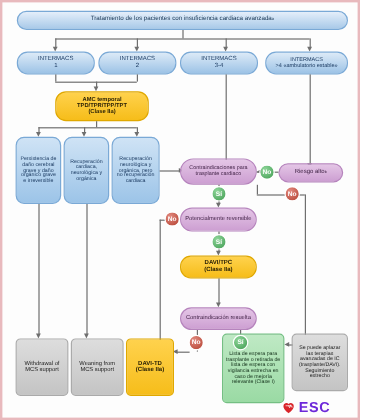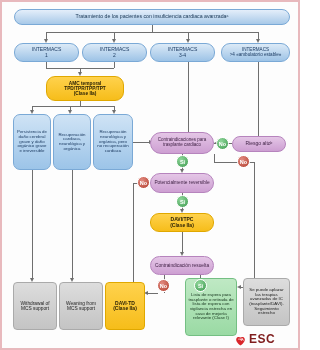--- a/index.html
+++ b/index.html
@@ -102,21 +102,21 @@
   
   .esc-logo {
     position: absolute;
     display: flex; align-items: center; gap: 2px;
   }
   .esc-heart {
     width: 13px; height: 13px;
     position: relative;
   }
   .esc-text {
-    font-size: 12px; font-weight: bold; color: #7f1d1d;
+    font-size: 12px; font-weight: bold; color: #6d28d9;
     letter-spacing: 0.5px;
   }
   sup { font-size: 0.65em; vertical-align: super; }
 </style>
 </head>
 <body>
 
 <div id="flow">
 
   <div class="node title-pill pad" style="left:12px; top:7px; width:276px; height:16px; font-size:5.2px;">

